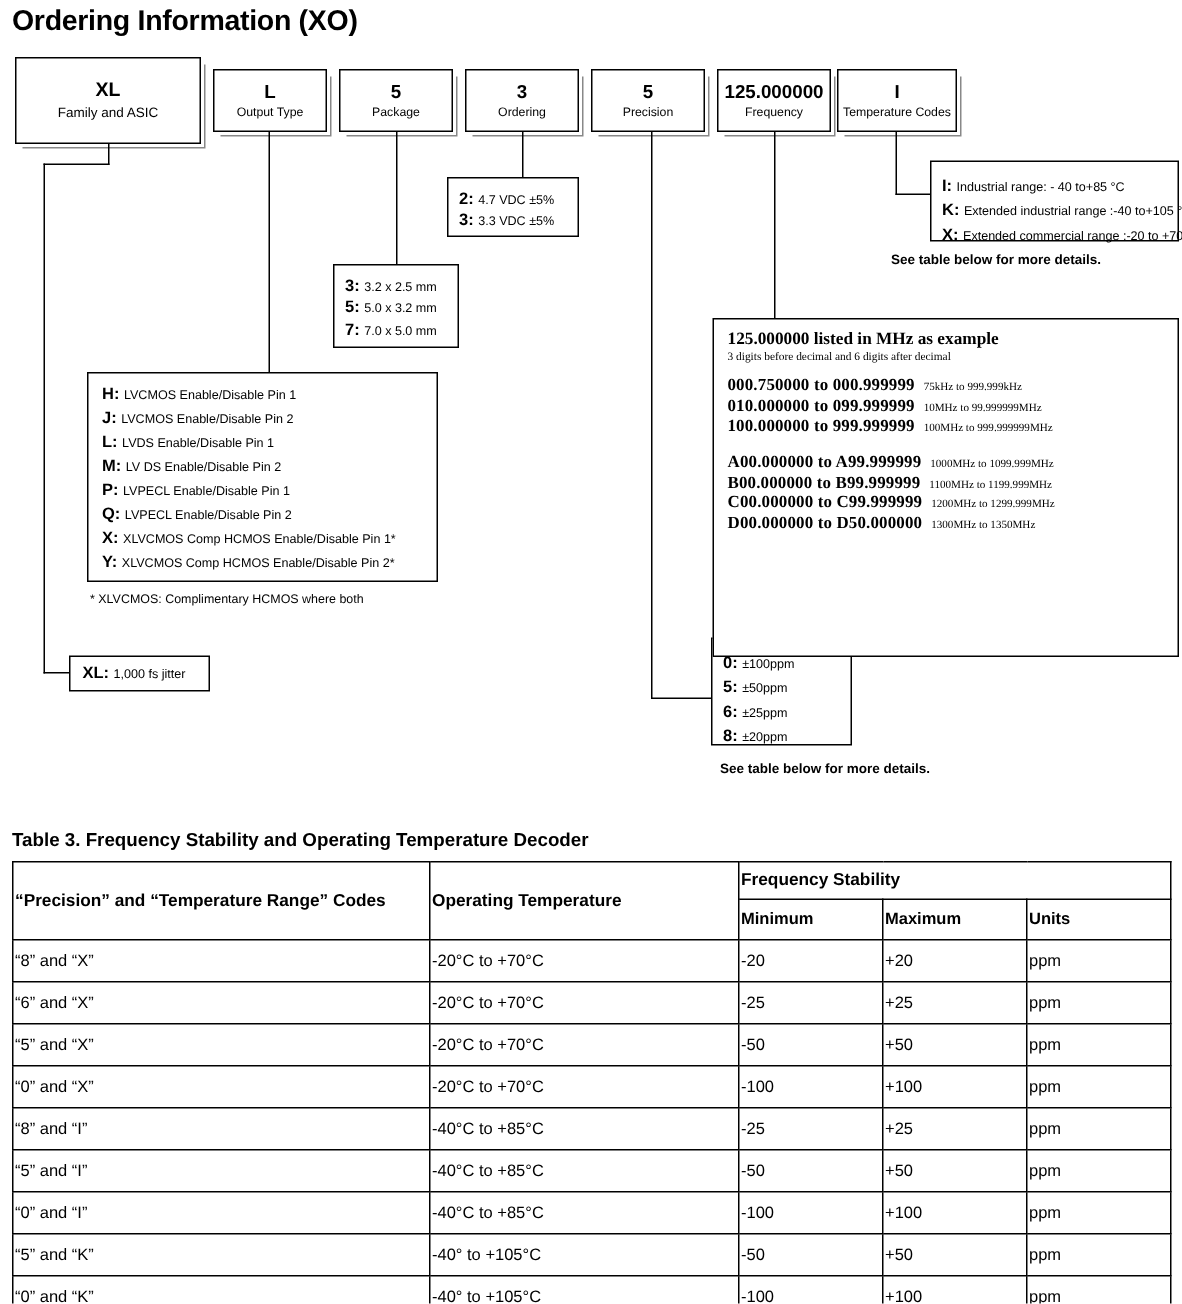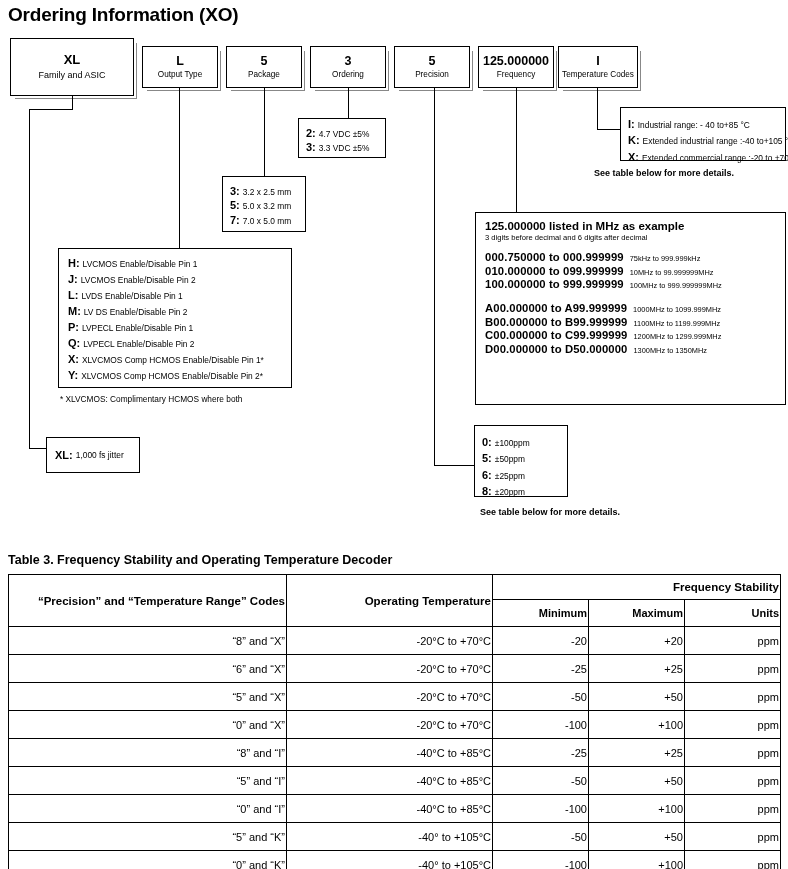--- a/index.html
+++ b/index.html
@@ -58,21 +58,21 @@
   .ln{background:#000;position:absolute;}
   .lnv{width:1.1px;}
   .lnh{height:1.1px;}
 
   
   #t3{
     position:absolute;left:8px;top:574px;width:772px;
     border-collapse:collapse;table-layout:fixed;
   }
   #t3 th,#t3 td{
-    border:1px solid #000;text-align:right;vertical-align:middle;
+    border:1px solid #000;text-align:left;vertical-align:middle;
     font-size:11px;
   }
   #t3 thead th{font-weight:bold;}
   #t3 .h-codes{height:46px;font-size:11.5px;}
   #t3 .h-optemp{height:46px;font-size:11.5px;margin-left:20px;}
   #t3 .h-fs{height:22px;font-size:11.5px;}
   #t3 .h-sub{height:24px;font-size:11px;}
   #t3 tbody td{height:25px;}
   #t3 .outer{border-width:1.6px;}
   #t3 col.c1{width:278px;}
@@ -210,21 +210,21 @@
   <div class="row" style="margin:4px 0;">
     <span class="k">Y:</span>
     <span class="v">XLVCMOS Comp HCMOS Enable/Disable Pin 2*</span>
   </div>
 </div>
 
 <div class="abs footnote" style="left:60px;top:393px;width:250px;">
   <div>* XLVCMOS: Complimentary HCMOS where both</div>
 </div>
 
-<div class="abs callout" style="left:46px;top:437px;width:94px;height:36px;padding:0 8px;display:flex;align-items:center;">
+<div class="abs callout" style="left:46px;top:437px;width:94px;height:24px;padding:0 8px;display:flex;align-items:center;">
   <span class="k">XL:</span>
   <span class="v">1,000 fs jitter</span>
 </div>
 
 <div class="abs callout loose" style="left:474px;top:425px;width:94px;height:72px;">
   <div class="row">
     <span class="k">0:</span>
     <span class="v">±100ppm</span>
   </div>
   <div class="row">
@@ -235,21 +235,21 @@
     <span class="k">6:</span>
     <span class="v">±25ppm</span>
   </div>
   <div class="row">
     <span class="k">8:</span>
     <span class="v">±20ppm</span>
   </div>
 </div>
 <div class="abs seenote" style="left:480px;top:507px;">See table below for more details.</div>
 
-<div class="abs callout" id="freq-callout" style="left:475px;top:212px;width:311px;height:193px;">
+<div class="abs callout" id="freq-callout" style="left:475px;top:212px;width:311px;height:226px;font-family:Liberation Serif, serif;">
   <div class="hdr">125.000000  listed in MHz as example</div>
   <div class="sub">3 digits before decimal and  6 digits after decimal</div>
 
   <div class="frow">
     <span class="frange">000.750000  to 000.999999</span>
     <span class="fnote">75kHz to 999.999kHz</span>
   </div>
   <div class="frow">
     <span class="frange">010.000000  to 099.999999</span>
     <span class="fnote">10MHz to 99.999999MHz</span>

